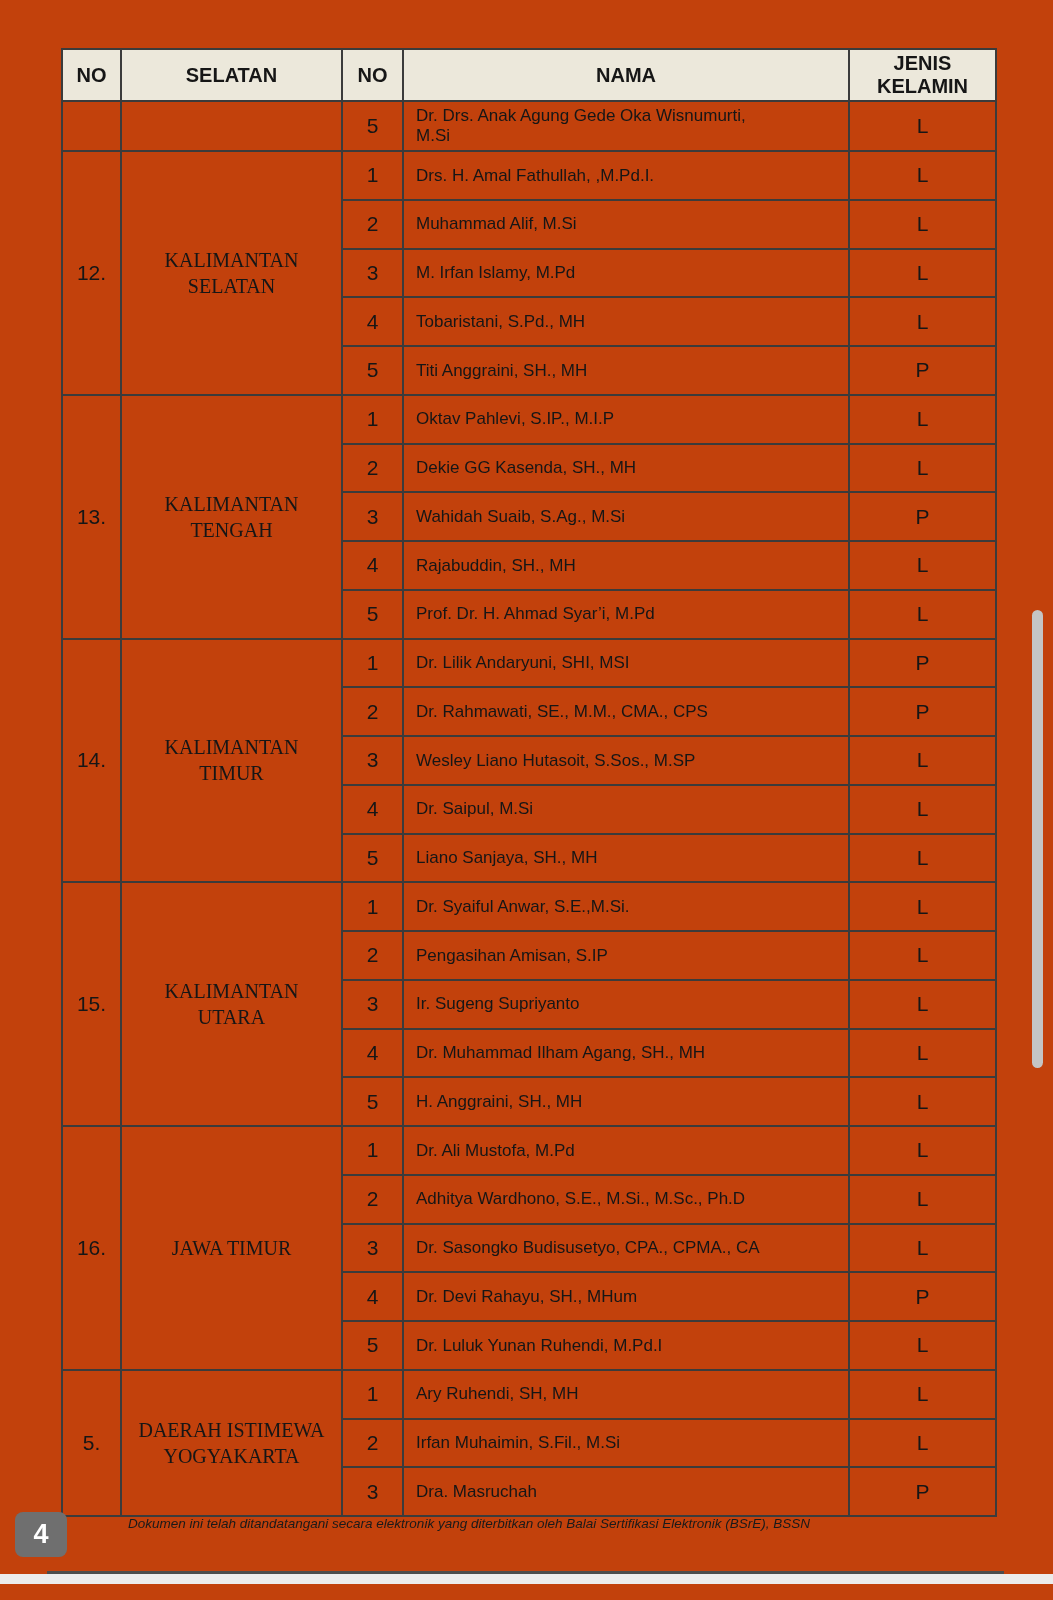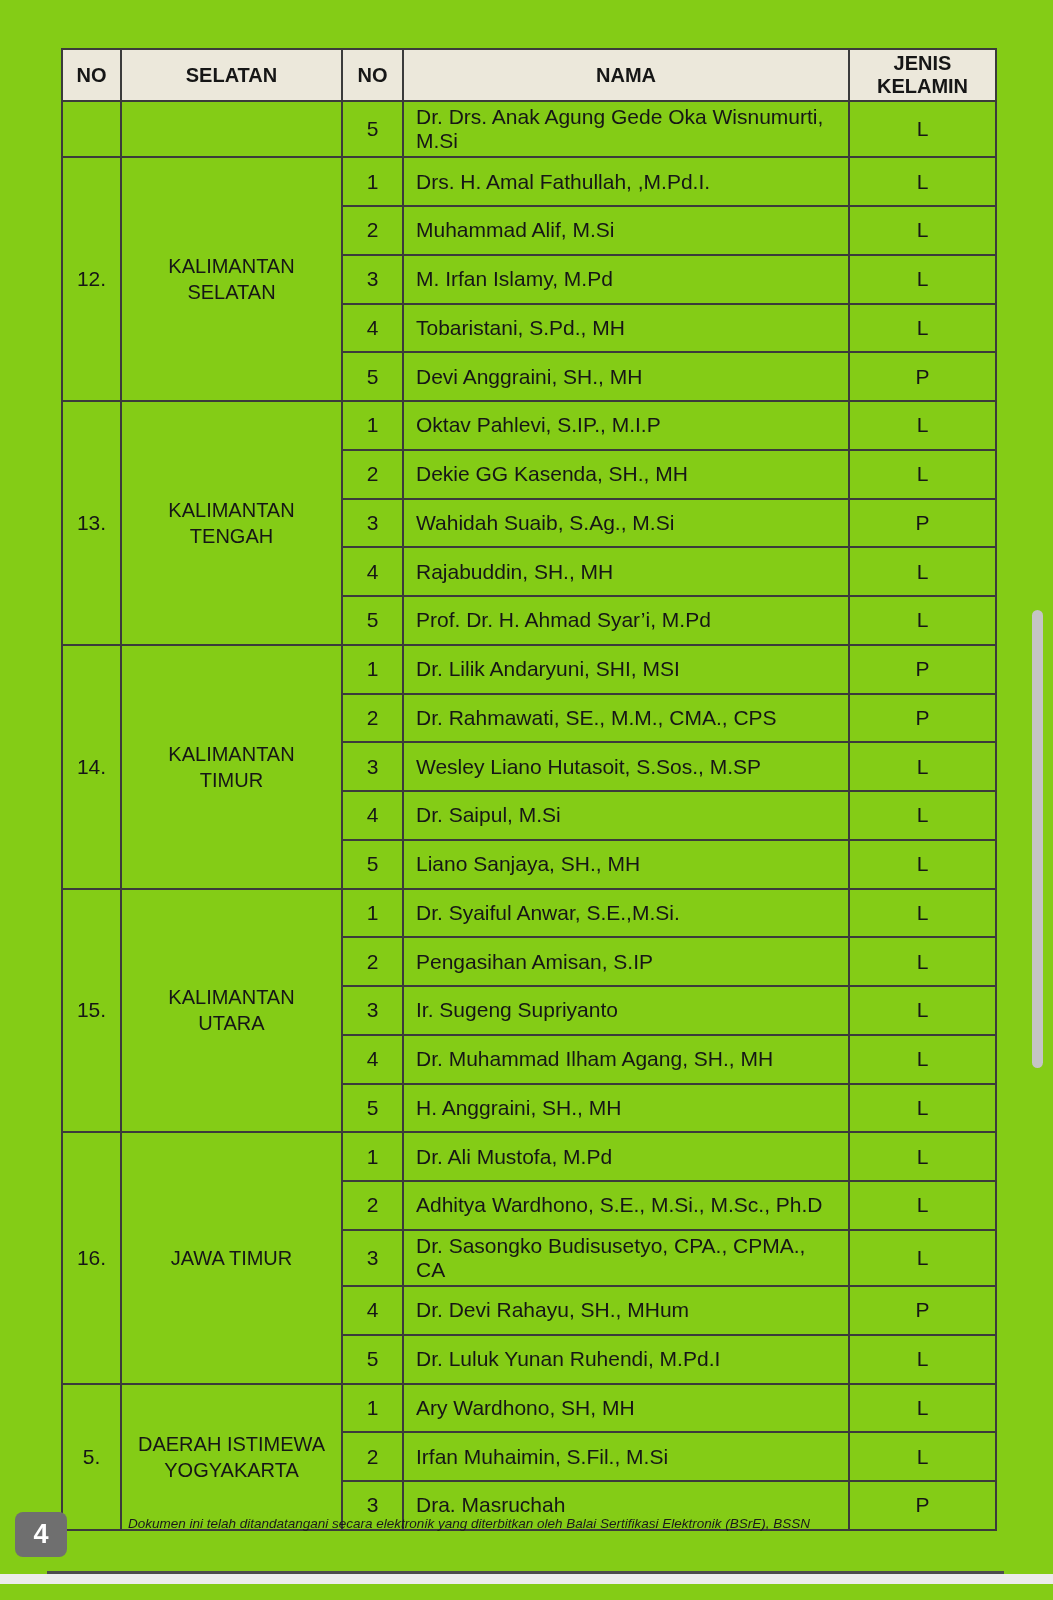--- a/index.html
+++ b/index.html
@@ -5,21 +5,21 @@
   html, body {
     margin: 0;
     padding: 0;
     background: #ffffff;
     font-family: "Liberation Sans", sans-serif;
   }
   .viewport {
     position: relative;
     width: 1053px;
     height: 1600px;
-    background: #84cc16;
+    background: #c2410c;
     overflow: hidden;
   }
   
   table.roster {
     position: absolute;
     left: 61px;
     top: 48px;
     width: 934px;
     border-collapse: collapse;
     table-layout: fixed;
@@ -47,24 +47,25 @@
     text-align: center;
     font-size: 21px;
     padding: 0;
   }
   td.c-prov {
     text-align: center;
     font-size: 20px;
     white-space: pre-line;
     line-height: 1.3;
     padding: 0 6px;
+    font-family: Liberation Serif, serif;
   }
   td.c-name {
     text-align: left;
-    font-size: 21px;
+    font-size: 17px;
     line-height: 1.15;
     padding: 3px 8px 3px 12px;
     white-space: pre-line;
     margin-top: 8px;
   }
   
   .footer-note {
     position: absolute;
     left: 0;
     top: 1516px;
@@ -168,21 +169,21 @@
             <td class="c-name">M. Irfan Islamy, M.Pd</td>
             <td class="c-gender">L</td>
           </tr>
           <tr class="member-row">
             <td class="c-mno">4</td>
             <td class="c-name">Tobaristani, S.Pd., MH</td>
             <td class="c-gender">L</td>
           </tr>
           <tr class="member-row">
             <td class="c-mno">5</td>
-            <td class="c-name">Devi Anggraini, SH., MH</td>
+            <td class="c-name">Titi Anggraini, SH., MH</td>
             <td class="c-gender">P</td>
           </tr>
           <tr class="member-row">
             <td class="c-no" rowspan="5">13.</td>
             <td class="c-prov" rowspan="5">KALIMANTAN
 TENGAH</td>
             <td class="c-mno">1</td>
             <td class="c-name">Oktav Pahlevi, S.IP., M.I.P</td>
             <td class="c-gender">L</td>
           </tr>
@@ -287,21 +288,21 @@
           <tr class="member-row">
             <td class="c-mno">5</td>
             <td class="c-name">Dr. Luluk Yunan Ruhendi, M.Pd.I</td>
             <td class="c-gender">L</td>
           </tr>
           <tr class="member-row">
             <td class="c-no" rowspan="3">5.</td>
             <td class="c-prov" rowspan="3">DAERAH ISTIMEWA
 YOGYAKARTA</td>
             <td class="c-mno">1</td>
-            <td class="c-name">Ary Wardhono, SH, MH</td>
+            <td class="c-name">Ary Ruhendi, SH, MH</td>
             <td class="c-gender">L</td>
           </tr>
           <tr class="member-row">
             <td class="c-mno">2</td>
             <td class="c-name">Irfan Muhaimin, S.Fil., M.Si</td>
             <td class="c-gender">L</td>
           </tr>
           <tr class="member-row">
             <td class="c-mno">3</td>
             <td class="c-name">Dra. Masruchah</td>

